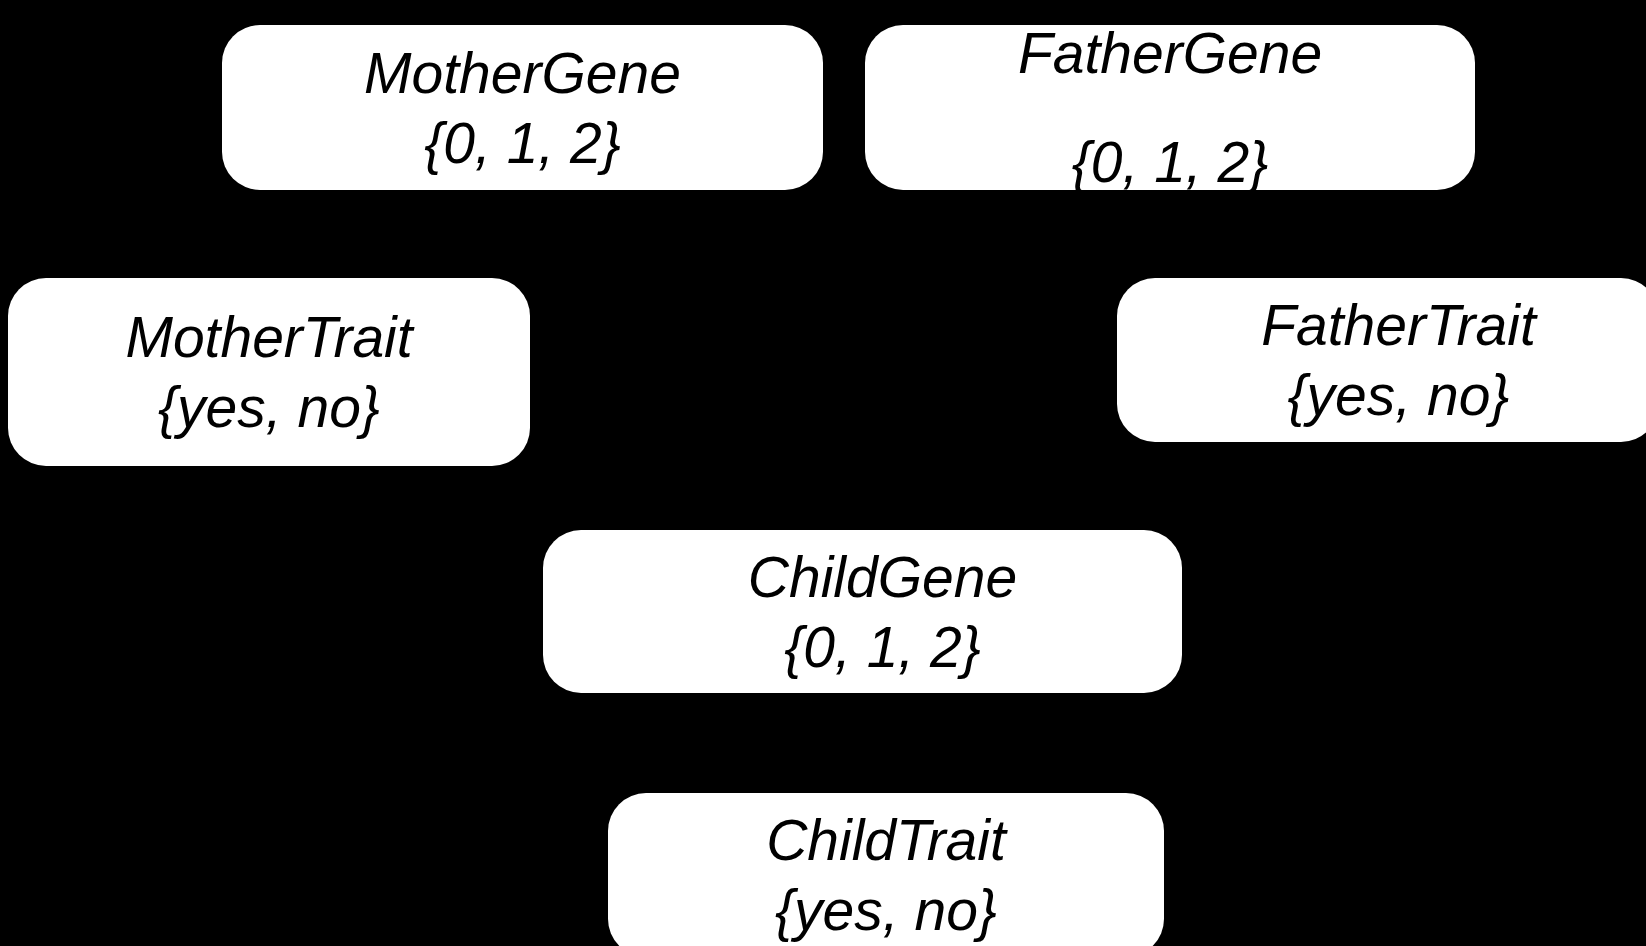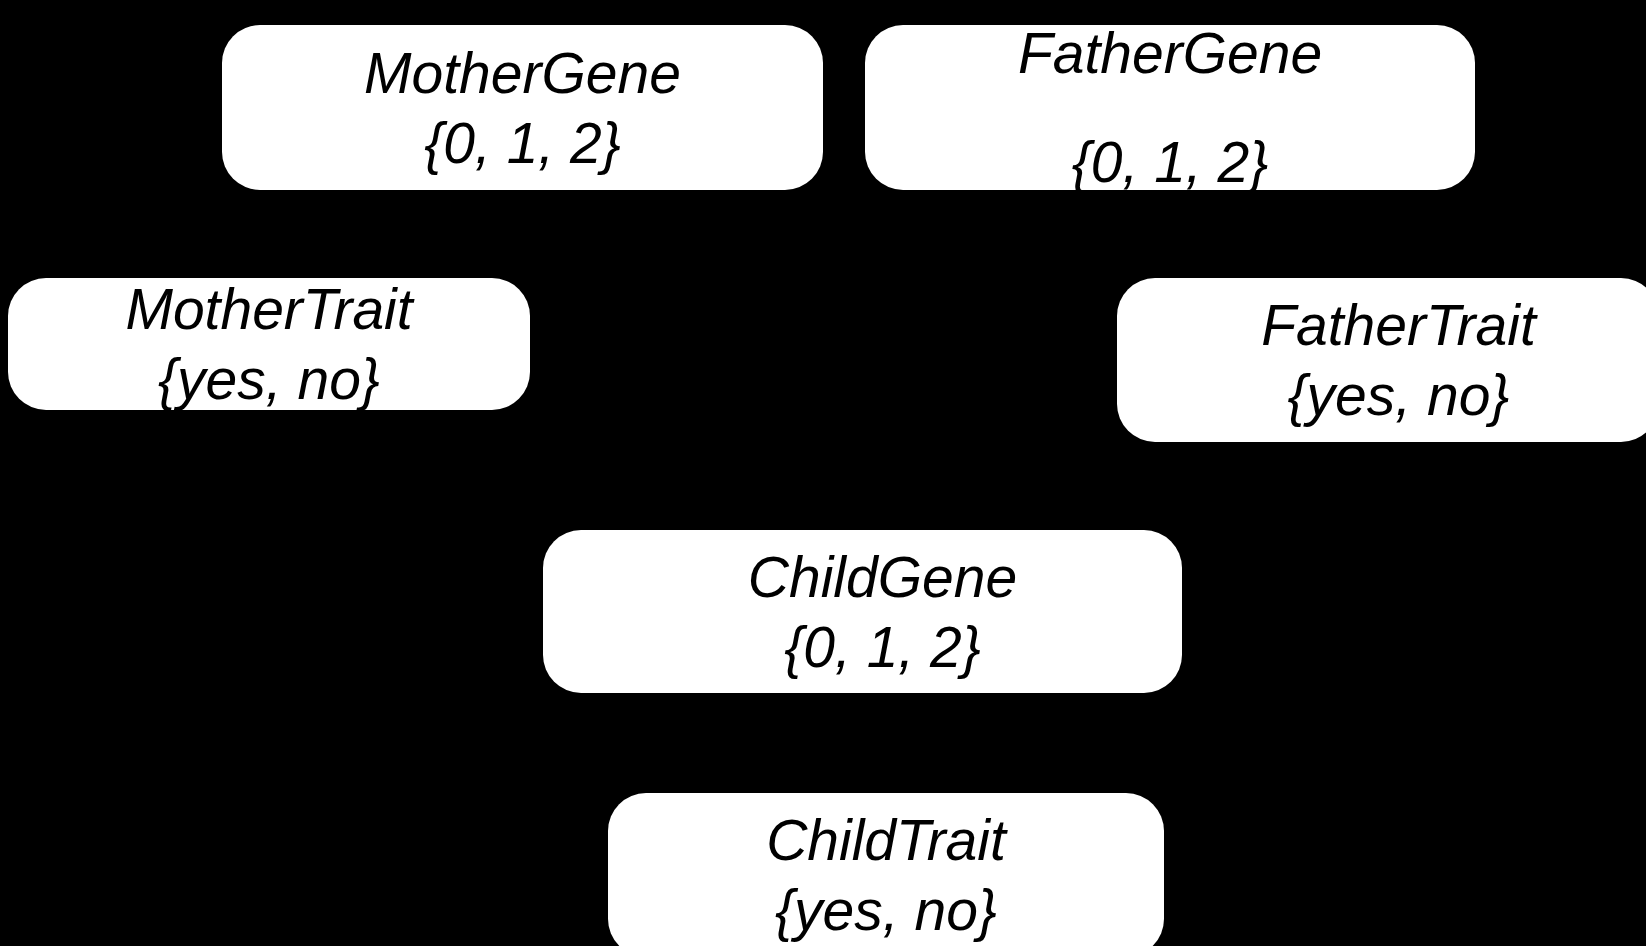--- a/index.html
+++ b/index.html
@@ -30,21 +30,21 @@
   .node .domain {
     font-style: italic;
     color: #000000;
     font-size: 57px;
     line-height: 70px;
     white-space: nowrap;
   }
   
   .node-mother-gene  { left: 222px;  top: 5px;   width: 601px; height: 165px; }
   .node-father-gene  { left: 865px;  top: 5px;   width: 610px; height: 165px; gap: 39px; }
-  .node-mother-trait { left: 8px;    top: 258px; width: 522px; height: 132px; }
+  .node-mother-trait { left: 8px;    top: 258px; width: 522px; height: 188px; }
   .node-father-trait { left: 1117px; top: 258px; width: 521px; height: 164px; padding-left: 21px; }
   .node-child-gene   { left: 543px;  top: 510px; width: 599px; height: 163px; padding-left: 40px; }
   .node-child-trait  { left: 608px;  top: 773px; width: 556px; height: 164px; }
 </style>
 </head>
 <body>
 
 <div class="canvas">
 
   <div class="node node-mother-gene">

